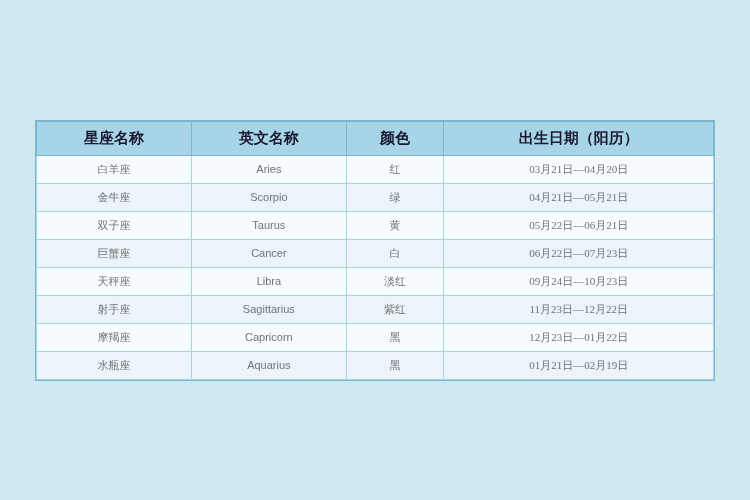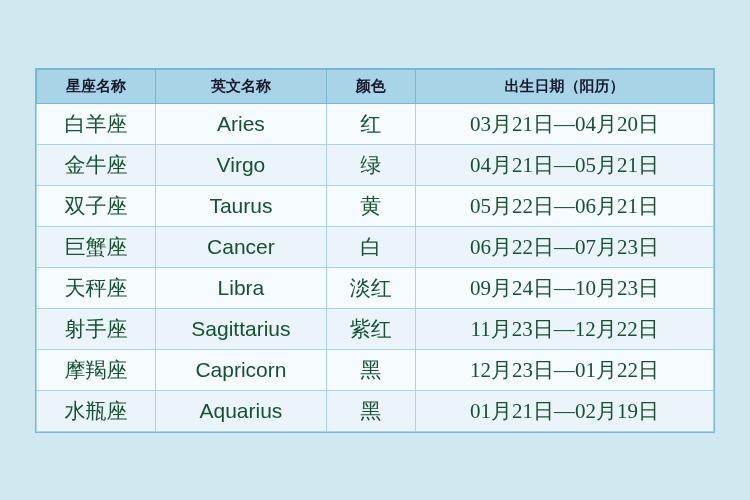--- a/index.html
+++ b/index.html
@@ -41,22 +41,22 @@
     tbody tr {
       background-color: #f5fbfe;
     }
     tbody tr:nth-child(even) {
       background-color: #eaf4fa;
     }
     tbody td {
       border: 1px solid #a8d4e8;
       padding: 6px 10px;
       text-align: center;
-      color: #14532d;
-      font-size: 21px;
+      color: #737373;
+      font-size: 11px;
     }
     tbody td:nth-child(2) {
       font-family: Liberation Sans, sans-serif;
     }
   </style>
 </head>
 <body>
 
 <div class="table-container">
   <table>
@@ -70,21 +70,21 @@
     </thead>
     <tbody id="table-body">
     <tr>
           <td>白羊座</td>
           <td>Aries</td>
           <td>红</td>
           <td>03月21日—04月20日</td>
         </tr>
         <tr>
           <td>金牛座</td>
-          <td>Virgo</td>
+          <td>Scorpio</td>
           <td>绿</td>
           <td>04月21日—05月21日</td>
         </tr>
         <tr>
           <td>双子座</td>
           <td>Taurus</td>
           <td>黄</td>
           <td>05月22日—06月21日</td>
         </tr>
         <tr>

